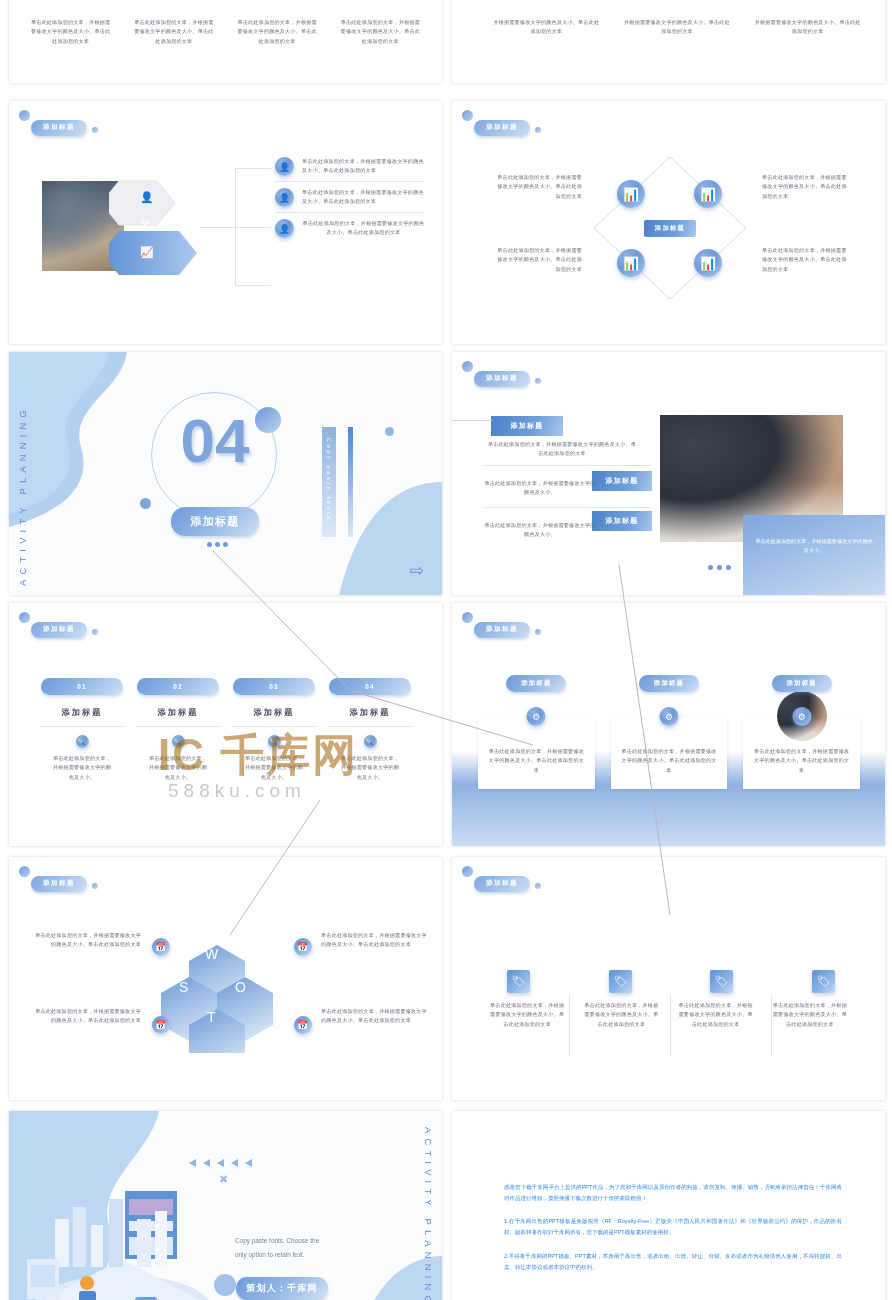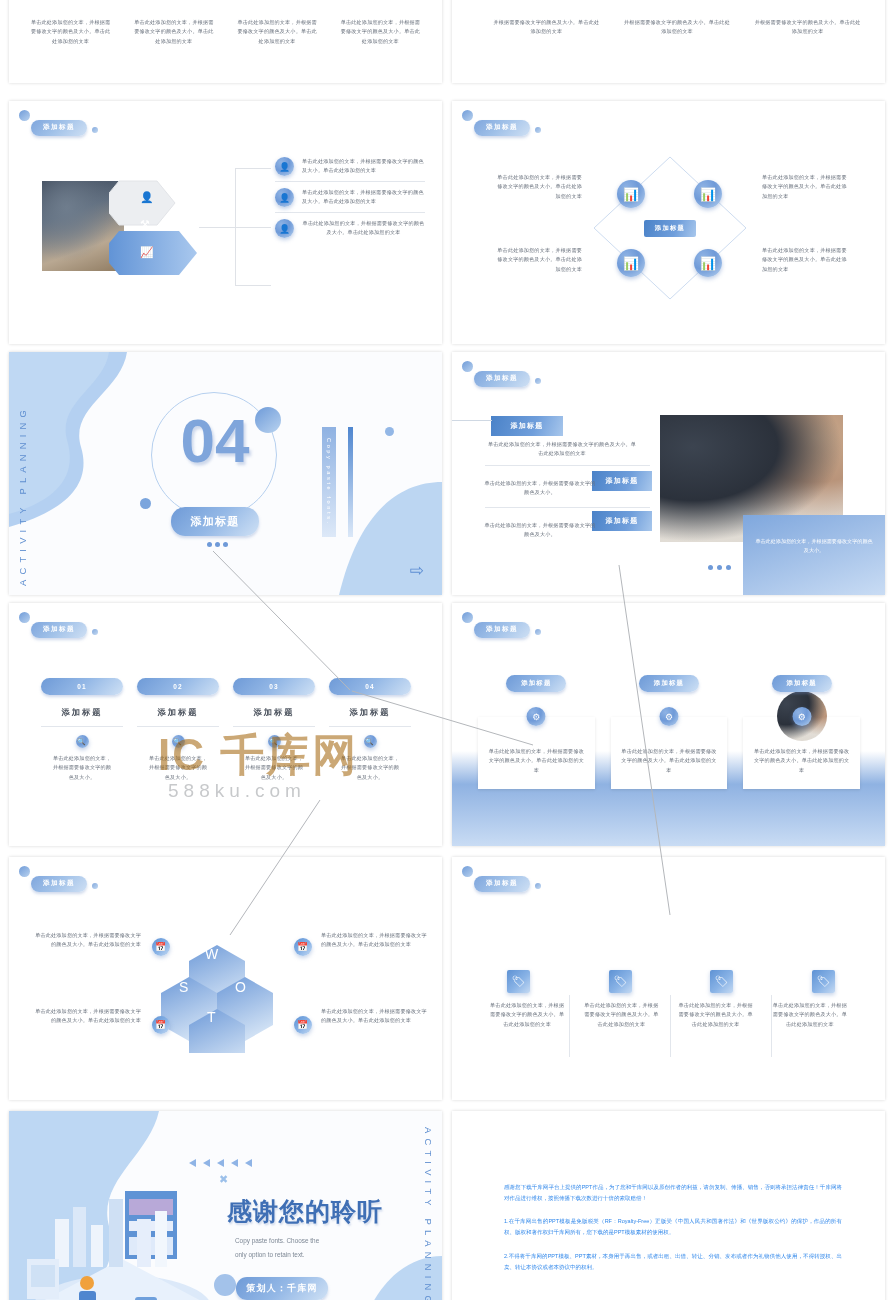--- a/index.html
+++ b/index.html
@@ -445,22 +445,20 @@
 
     <div style="position:absolute; left:180px; top:48px; display:flex; gap:7px;">
       <span style="width:0;height:0;border-top:4px solid transparent;border-bottom:4px solid transparent;border-right:7px solid #8fb4e6;"></span>
       <span style="width:0;height:0;border-top:4px solid transparent;border-bottom:4px solid transparent;border-right:7px solid #8fb4e6;"></span>
       <span style="width:0;height:0;border-top:4px solid transparent;border-bottom:4px solid transparent;border-right:7px solid #8fb4e6;"></span>
       <span style="width:0;height:0;border-top:4px solid transparent;border-bottom:4px solid transparent;border-right:7px solid #8fb4e6;"></span>
       <span style="width:0;height:0;border-top:4px solid transparent;border-bottom:4px solid transparent;border-right:7px solid #8fb4e6;"></span>
     </div>
     <div style="position:absolute; left:210px; top:62px; font-size:11px; color:#9cc0ea;">✖</div>
 
-    <div style="position:absolute; left:218px; top:84px; font-size:25px; font-weight:bold; color:#3f6fb5; letter-spacing:1px;
-                text-shadow:1px 2px 2px rgba(120,150,200,.3);">感谢您的聆听</div>
 
     <div style="position:absolute; left:226px; top:126px; font-size:6.4px; color:#7e8895;">Copy paste fonts. Choose the</div>
     <div style="position:absolute; left:226px; top:140px; font-size:6.4px; color:#7e8895;">only option to retain text.</div>
 
     <div style="position:absolute; left:205px; top:163px; width:22px;height:22px; border-radius:50%; background:#a3c2ea;"></div>
     <div class="blue-pill" style="position:absolute; left:227px; top:166px; width:92px; padding:5px 0; font-size:9px; border-radius:11px;">策划人：千库网</div>
 
     <div style="position:absolute; right:8px; top:16px; height:215px; writing-mode:vertical-rl;
                 font-size:9.4px; letter-spacing:5.2px; color:#5f8fd0;">ACTIVITY PLANNING</div>
   </div>

